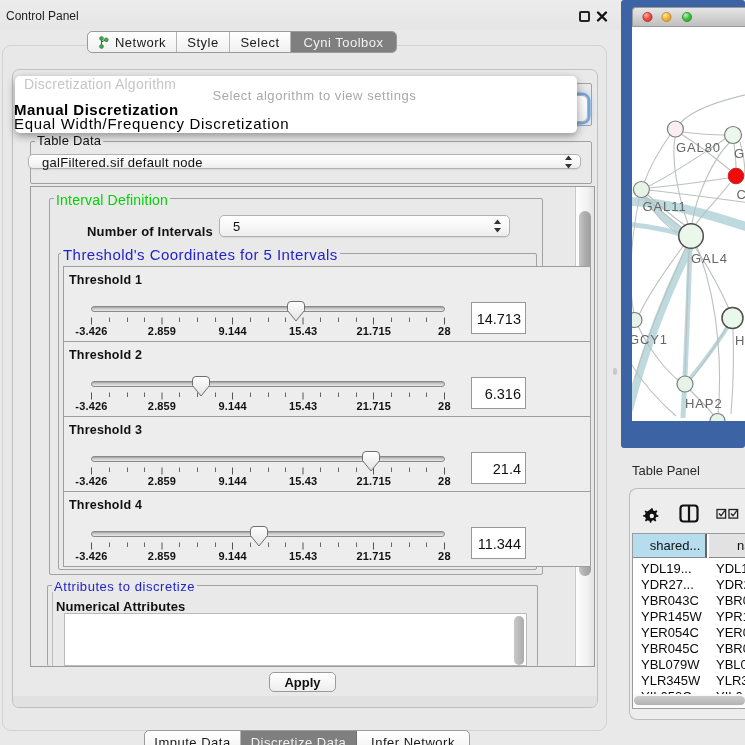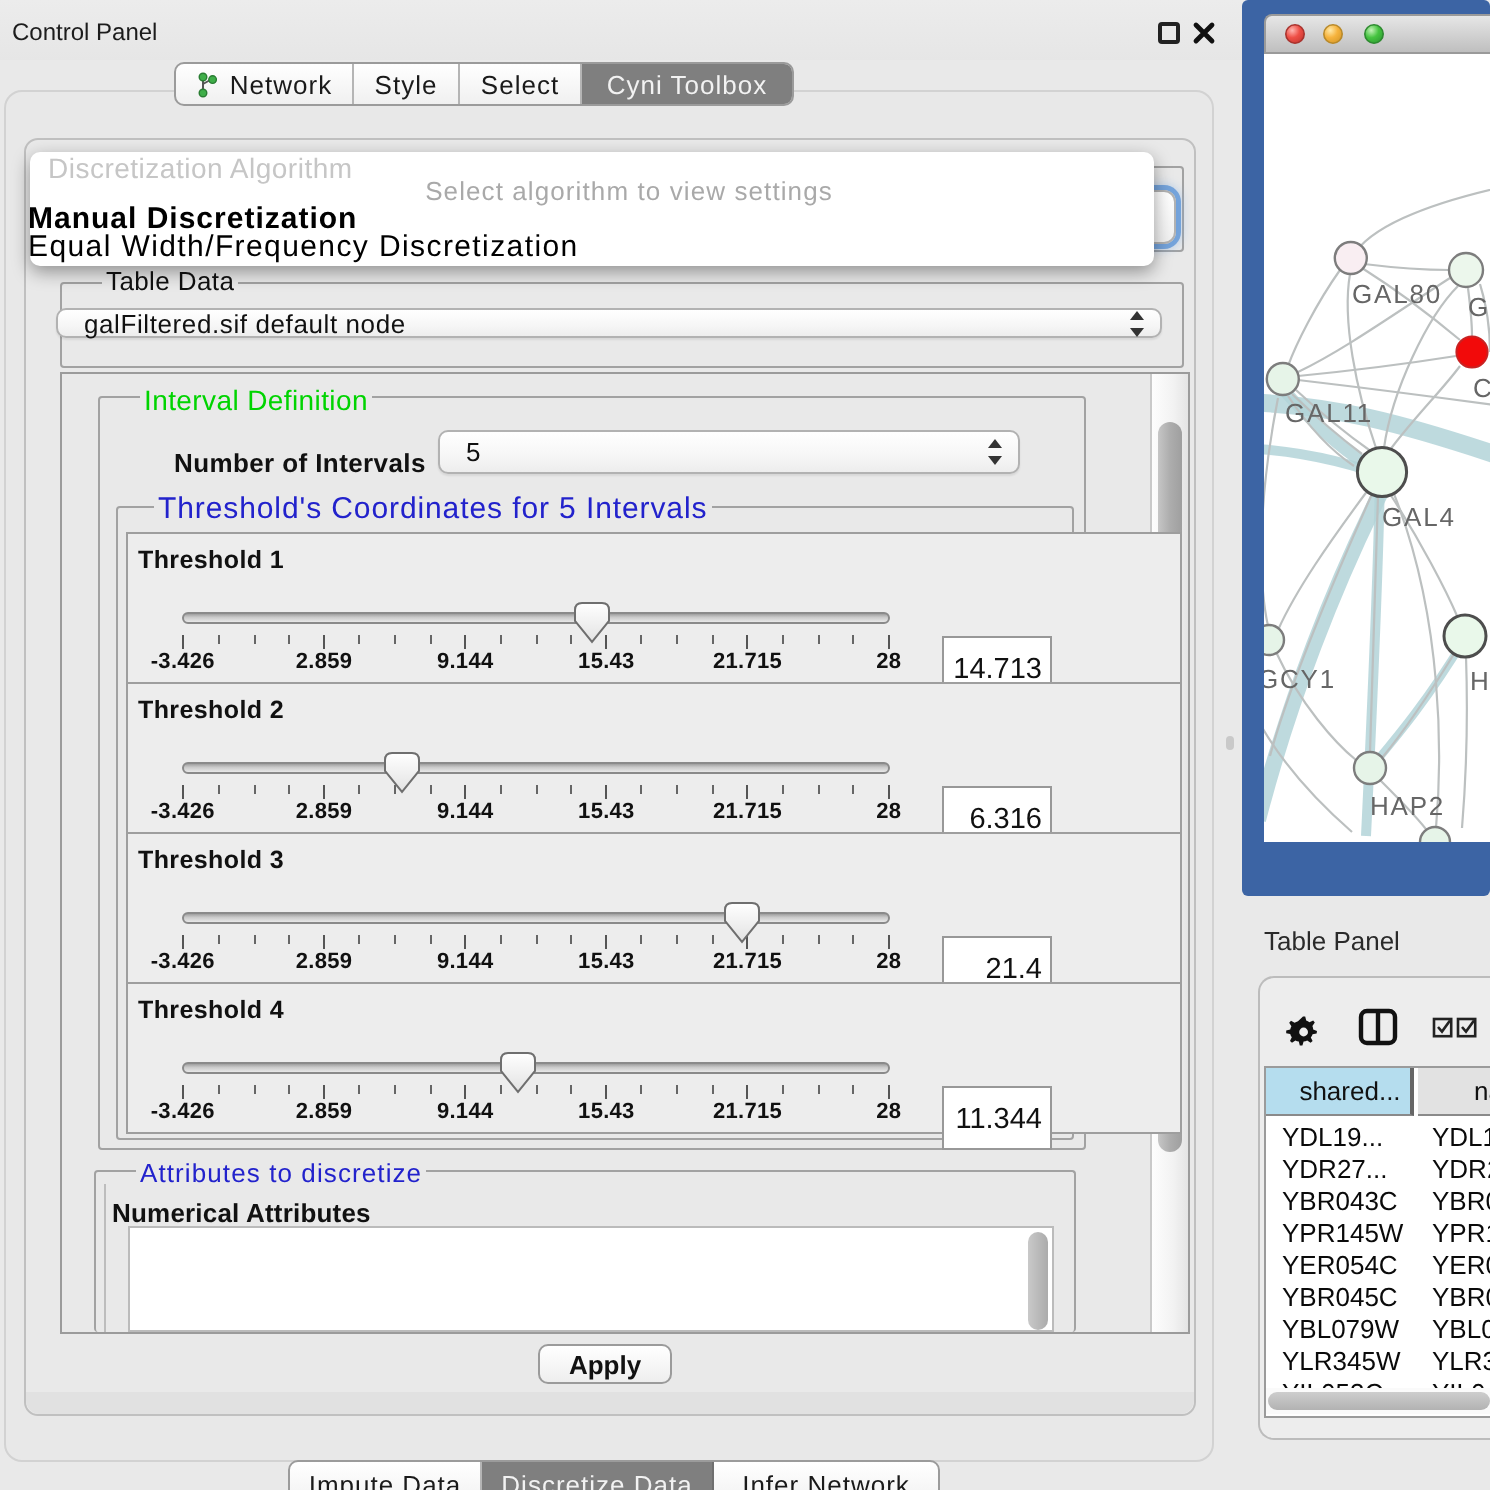--- a/index.html
+++ b/index.html
@@ -1,39 +1,39 @@
 <!DOCTYPE html>
 <html><head><meta charset="utf-8">
 <style>
 * { margin:0; padding:0; box-sizing:border-box; }
 html,body { width:745px; height:745px; overflow:hidden; background:#e9e9e9;
   font-family:"Liberation Sans", sans-serif; }
 .abs { position:absolute; }
 .tbord { position:absolute; border:1px solid #a2a2a2; border-radius:2px; }
-.tlabel { position:absolute; background:#e9e9e9; padding:0 2px; white-space:nowrap;margin-left:16px; }
+.tlabel { position:absolute; background:#e9e9e9; padding:0 2px; white-space:nowrap; }
 .seg { position:absolute; display:flex; border:1px solid #9b9b9b; border-radius:5px;
   background:linear-gradient(180deg,#ffffff,#f0f0f0); overflow:hidden; }
 .seg div { display:flex; align-items:center; justify-content:center;
   font-size:13px; letter-spacing:0.5px; color:#1a1a1a; border-right:1px solid #b5b5b5; white-space:nowrap; }
 .seg div:last-child { border-right:none; }
 .seg .sel { background:#7f7f7f; color:#f2f2f2; border-right-color:#6f6f6f; }
 .combo { position:absolute; border:1px solid #b2b2b2; border-radius:5px;
   background:linear-gradient(180deg,#ffffff 0%,#f6f6f6 60%,#ededed 100%);
   font-size:13px; color:#111; box-shadow:0 1px 1px rgba(0,0,0,0.08); }
 .combo .txt { position:absolute; left:13px; top:50%; transform:translateY(-50%); letter-spacing:0.3px; }
 .stepper { position:absolute; right:7px; top:50%; transform:translateY(-50%); width:9px; height:14px; }
 .thr { position:absolute; left:63px; width:528px; height:76px;
   border:1px solid #9e9e9e; background:#ededed; }
 .thr .ttl { position:absolute; left:5px; top:6px; font-size:12.5px; letter-spacing:0.2px; font-weight:bold; color:#111; }
 .thr .groove { position:absolute; left:27px; top:39px; width:354px; height:6px;
   border:1px solid #8a8a8a; border-radius:3px;
   background:linear-gradient(180deg,#9f9f9f,#c9c9c9 40%,#e8e8e8); }
 .thr .field { position:absolute; left:407px; top:35px; width:55px; height:32px;
   border:1px solid #989898; background:#fff; font-size:14.5px; color:#111;
-  text-align:right; padding:8px 4px 0 0;margin-top:16px; }
+  text-align:right; padding:8px 4px 0 0; }
 .row { position:absolute; font-size:13px; color:#0a0a0a; white-space:nowrap; }
 </style></head>
 <body>
 
 <div class="abs" style="left:0;top:0;width:745px;height:30px;background:linear-gradient(180deg,#ececec,#e6e6e6);"></div>
 <div class="abs" style="left:6px;top:9px;font-size:12px;color:#1c1c1c;">Control Panel</div>
 <div class="abs" style="left:579px;top:11px;width:11px;height:11px;border:2px solid #222;border-radius:2px;"></div>
 <svg class="abs" style="left:596px;top:10px" width="12" height="13" viewBox="0 0 12 13">
     <path d="M2 2.5 L10 10.5 M10 2.5 L2 10.5" stroke="#111" stroke-width="2.4" stroke-linecap="round"></path>
   </svg>

